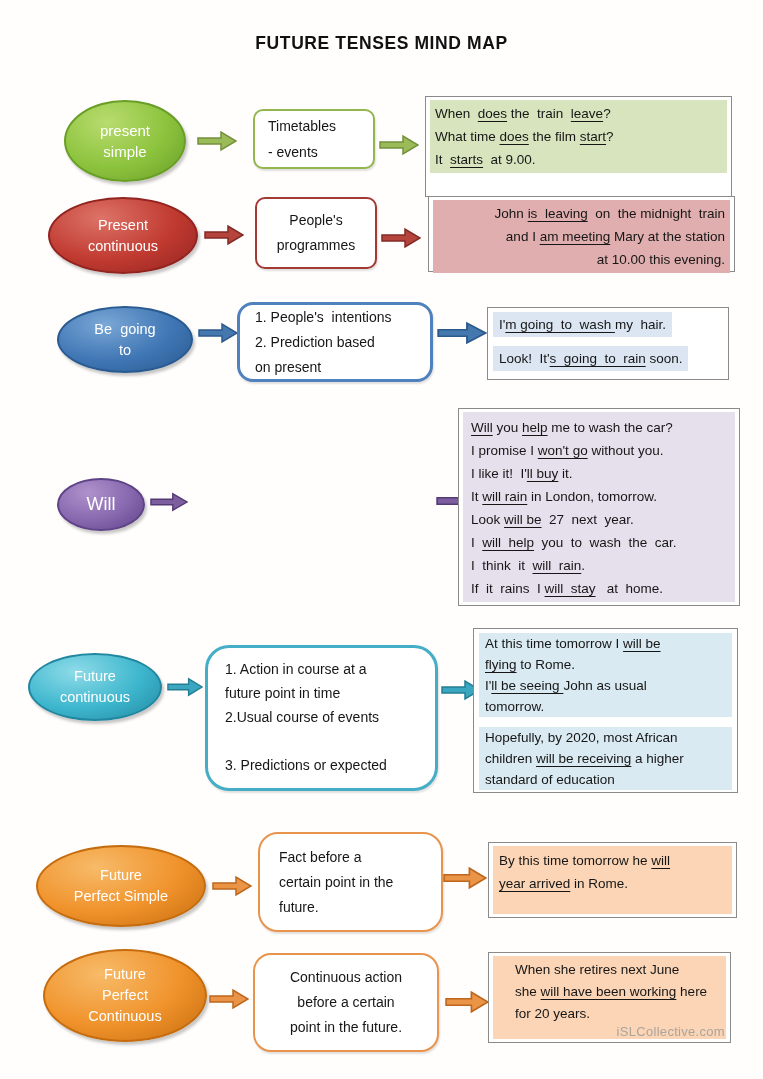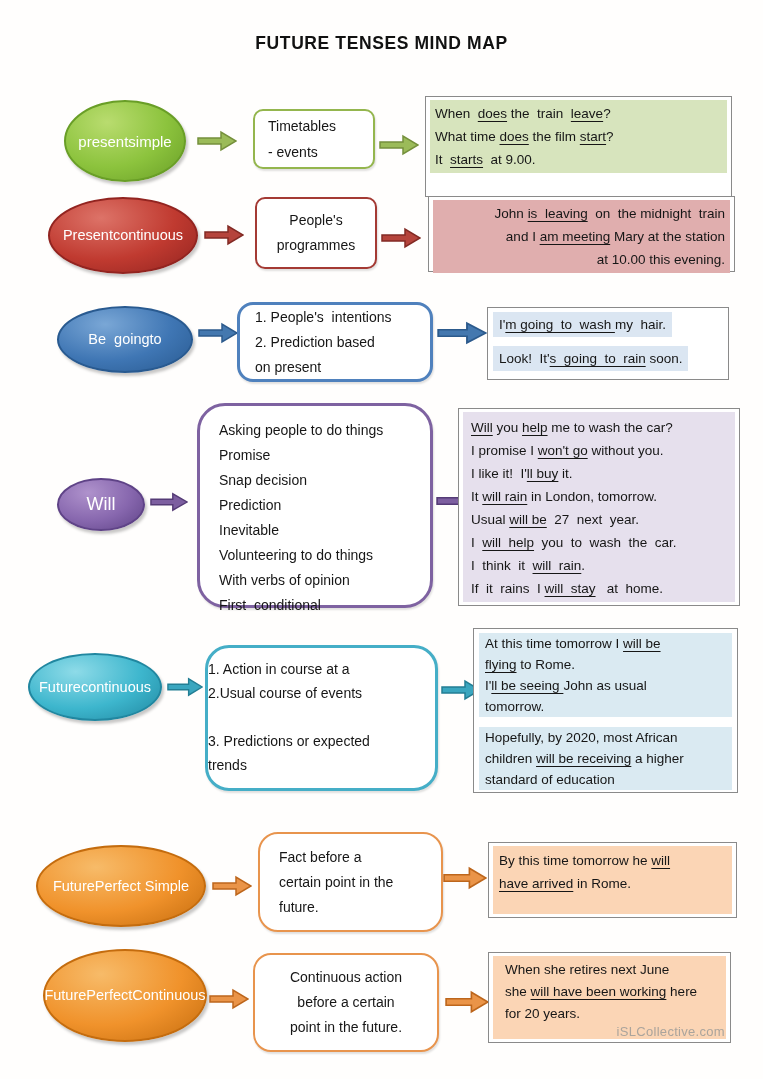--- a/index.html
+++ b/index.html
@@ -5,21 +5,21 @@
   * { margin:0; padding:0; box-sizing:border-box; }
   html,body { background:#fff; }
   body { font-family:"Liberation Sans", sans-serif; color:#161616; }
   #canvas { position:relative; width:763px; height:1079px; background:#fffefd; overflow:hidden; }
 
   .page-title { position:absolute; left:0; right:0; top:33px; text-align:center;
     font-size:17.5px; font-weight:600; letter-spacing:.6px; color:#111; }
 
   .row { position:absolute; left:0; top:0; width:100%; height:100%; pointer-events:none; }
 
-  .bubble { position:absolute; border-radius:50%; display:flex; flex-direction:row;
+  .bubble { position:absolute; border-radius:50%; display:flex; flex-direction:column;
     align-items:center; justify-content:center; color:#fff; font-size:14.5px; text-align:center;
     background:radial-gradient(ellipse at 35% 26%, var(--bubble-light) 0%, var(--bubble) 55%, var(--bubble-dark) 100%);
     border:2px solid var(--bubble-dark); box-shadow:2px 3px 3px rgba(0,0,0,.22); }
   .bubble .bind-line { line-height:21px; white-space:pre; }
 
   .usage { position:absolute; background:#fff; border:2px solid var(--border);
     border-radius:12px; display:flex; flex-direction:column; justify-content:center;
     font-size:14px; box-shadow:1px 2px 2px rgba(0,0,0,.12); }
   .usage .bind-line { line-height:25px; white-space:pre; min-height:25px; }
 
@@ -59,21 +59,21 @@
   #r4 .arrow1 {left:150px; top:492px; width:38px; height:20px;}
   #r4 .usage  {left:197px; top:403px; width:236px; height:205px; border-width:3px; border-radius:28px; padding-left:19px; justify-content:flex-start; padding-top:13px;}
   #r4 .usage .bind-line {line-height:23px;}
   #r4 .arrow2 {left:436px; top:489px; width:44px; height:24px;}
   #r4 .exbox  {left:458px; top:408px; width:282px; height:198px;}
   #r4 .ex-block {height:100%; padding:4px 8px;}
 
   
   #r5 .bubble {left:28px; top:653px; width:134px; height:68px;}
   #r5 .arrow1 {left:167px; top:677px; width:36px; height:20px;}
-  #r5 .usage  {left:205px; top:645px; width:233px; height:146px; border-width:3px; border-radius:24px; justify-content:flex-start; padding-top:9px;}
+  #r5 .usage  {left:205px; top:645px; width:233px; height:146px; border-width:3px; border-radius:24px; padding-left:17px; justify-content:flex-start; padding-top:9px;}
   #r5 .usage .bind-line {line-height:24px; min-height:24px;}
   #r5 .arrow2 {left:441px; top:679px;}
   #r5 .exbox  {left:473px; top:628px; width:265px; height:165px; padding:4px 5px;}
   #r5 .ex-block {margin-bottom:10px; padding:0 6px;}
   #r5 .ex-line {line-height:21px;}
 
   
   #r6 .bubble {left:36px; top:845px; width:170px; height:82px;}
   #r6 .arrow1 {left:212px; top:875px;}
   #r6 .usage  {left:258px; top:832px; width:185px; height:100px; border-width:2.5px; border-radius:20px; padding-left:19px;}
@@ -82,21 +82,21 @@
   #r6 .exbox  {left:488px; top:842px; width:249px; height:76px;}
   #r6 .ex-block {height:100%; padding:3px 6px;}
   #r6 .ex-line {line-height:23px;}
 
   #r7 .bubble {left:43px; top:949px; width:164px; height:93px;}
   #r7 .arrow1 {left:209px; top:988px;}
   #r7 .usage  {left:253px; top:953px; width:186px; height:99px; border-width:2.5px; border-radius:18px; text-align:center;}
   #r7 .usage .bind-line {line-height:25px;}
   #r7 .arrow2 {left:445px; top:990px; width:44px; height:24px;}
   #r7 .exbox  {left:488px; top:952px; width:243px; height:91px;}
-  #r7 .ex-block {height:100%; padding:3px 12px; position:relative;}
+  #r7 .ex-block {height:100%; padding:3px 22px; position:relative;}
   #r7 .ex-line {line-height:22px;}
 
   .watermark { position:absolute; right:5px; bottom:3px; font-size:13px; font-weight:normal;
     color:#aba49c; letter-spacing:.3px; }
 </style>
 </head>
 <body>
 
 <div id="canvas">
   <div class="page-title">FUTURE TENSES MIND MAP</div>
@@ -175,61 +175,51 @@
     </div>
   </div>
 
   <div class="row" id="r4" style="--bubble-light: #af92cc; --bubble: #8767ae; --bubble-dark: #5f4387; --arrow: #7d5fa0; --arrow-dark: #553b76; --border: #7e62a1; --hl: #e6e0ed;">
     <div class="bubble">
         <div class="bind-line">Will</div>
       </div>
     <svg class="arr arrow1" viewBox="0 0 40 22" preserveAspectRatio="none">
         <path d="M1 8 L24 8 L24 2 L39 11 L24 20 L24 14 L1 14 Z" style="fill:var(--arrow);stroke:var(--arrow-dark);stroke-width:1.5"></path>
       </svg>
-    <div class="usage">
-        <div class="bind-line">Asking people to do things</div>
-        <div class="bind-line">Promise</div>
-        <div class="bind-line">Snap decision</div>
-        <div class="bind-line">Prediction</div>
-        <div class="bind-line">Inevitable</div>
-        <div class="bind-line">Volunteering to do things</div>
-        <div class="bind-line">With verbs of opinion</div>
-        <div class="bind-line">First  conditional</div>
-      </div>
     <svg class="arr arrow2" viewBox="0 0 40 22" preserveAspectRatio="none">
         <path d="M1 8 L24 8 L24 2 L39 11 L24 20 L24 14 L1 14 Z" style="fill:var(--arrow);stroke:var(--arrow-dark);stroke-width:1.5"></path>
       </svg>
     <div class="exbox">
       <div class="ex-block">
           <div class="ex-line"><span class="u">Will</span><span> you </span><span class="u">help</span><span> me to wash the car?</span></div>
           <div class="ex-line"><span>I promise I </span><span class="u">won't go</span><span> without you.</span></div>
           <div class="ex-line"><span>I like it!  I'</span><span class="u">ll buy</span><span> it.</span></div>
           <div class="ex-line"><span>It </span><span class="u">will rain</span><span> in London, tomorrow.</span></div>
-          <div class="ex-line"><span>Usual </span><span class="u">will be</span><span>  27  next  year.</span></div>
+          <div class="ex-line"><span>Look </span><span class="u">will be</span><span>  27  next  year.</span></div>
           <div class="ex-line"><span>I  </span><span class="u">will  help</span><span>  you  to  wash  the  car.</span></div>
           <div class="ex-line"><span>I  think  it  </span><span class="u">will  rain</span><span>.</span></div>
           <div class="ex-line"><span>If  it  rains  I </span><span class="u">will  stay</span><span>   at  home.</span></div>
         </div>
     </div>
   </div>
 
   <div class="row" id="r5" style="--bubble-light: #8edbe8; --bubble: #3db6cd; --bubble-dark: #2187a0; --arrow: #3aa6bf; --arrow-dark: #237e94; --border: #45aec7; --hl: #daeaf2;">
     <div class="bubble">
         <div class="bind-line">Future</div>
         <div class="bind-line">continuous</div>
       </div>
     <svg class="arr arrow1" viewBox="0 0 40 22" preserveAspectRatio="none">
         <path d="M1 8 L24 8 L24 2 L39 11 L24 20 L24 14 L1 14 Z" style="fill:var(--arrow);stroke:var(--arrow-dark);stroke-width:1.5"></path>
       </svg>
     <div class="usage">
         <div class="bind-line">1. Action in course at a</div>
+        <div class="bind-line">future point in time</div>
         <div class="bind-line">2.Usual course of events</div>
         <div class="bind-line">&nbsp;</div>
         <div class="bind-line">3. Predictions or expected</div>
-        <div class="bind-line">trends</div>
       </div>
     <svg class="arr arrow2" viewBox="0 0 40 22" preserveAspectRatio="none">
         <path d="M1 8 L24 8 L24 2 L39 11 L24 20 L24 14 L1 14 Z" style="fill:var(--arrow);stroke:var(--arrow-dark);stroke-width:1.5"></path>
       </svg>
     <div class="exbox">
       <div class="ex-block">
           <div class="ex-line"><span>At this time tomorrow I </span><span class="u">will be</span></div>
           <div class="ex-line"><span class="u">flying</span><span> to Rome.</span></div>
           <div class="ex-line"><span>I'</span><span class="u">ll be seeing </span><span>John as usual</span></div>
           <div class="ex-line"><span>tomorrow.</span></div>
@@ -254,21 +244,21 @@
         <div class="bind-line">Fact before a</div>
         <div class="bind-line">certain point in the</div>
         <div class="bind-line">future.</div>
       </div>
     <svg class="arr arrow2" viewBox="0 0 40 22" preserveAspectRatio="none">
         <path d="M1 8 L24 8 L24 2 L39 11 L24 20 L24 14 L1 14 Z" style="fill:var(--arrow);stroke:var(--arrow-dark);stroke-width:1.5"></path>
       </svg>
     <div class="exbox">
       <div class="ex-block">
           <div class="ex-line"><span>By this time tomorrow he </span><span class="u">will</span></div>
-          <div class="ex-line"><span class="u">have arrived</span><span> in Rome.</span></div>
+          <div class="ex-line"><span class="u">year arrived</span><span> in Rome.</span></div>
         </div>
     </div>
   </div>
 
   <div class="row" id="r7" style="--bubble-light: #f7bb69; --bubble: #f0922b; --bubble-dark: #c46c0e; --arrow: #ea9448; --arrow-dark: #bd661c; --border: #e8944d; --hl: #fbd5b5;">
     <div class="bubble">
         <div class="bind-line">Future</div>
         <div class="bind-line">Perfect</div>
         <div class="bind-line">Continuous</div>
       </div>

